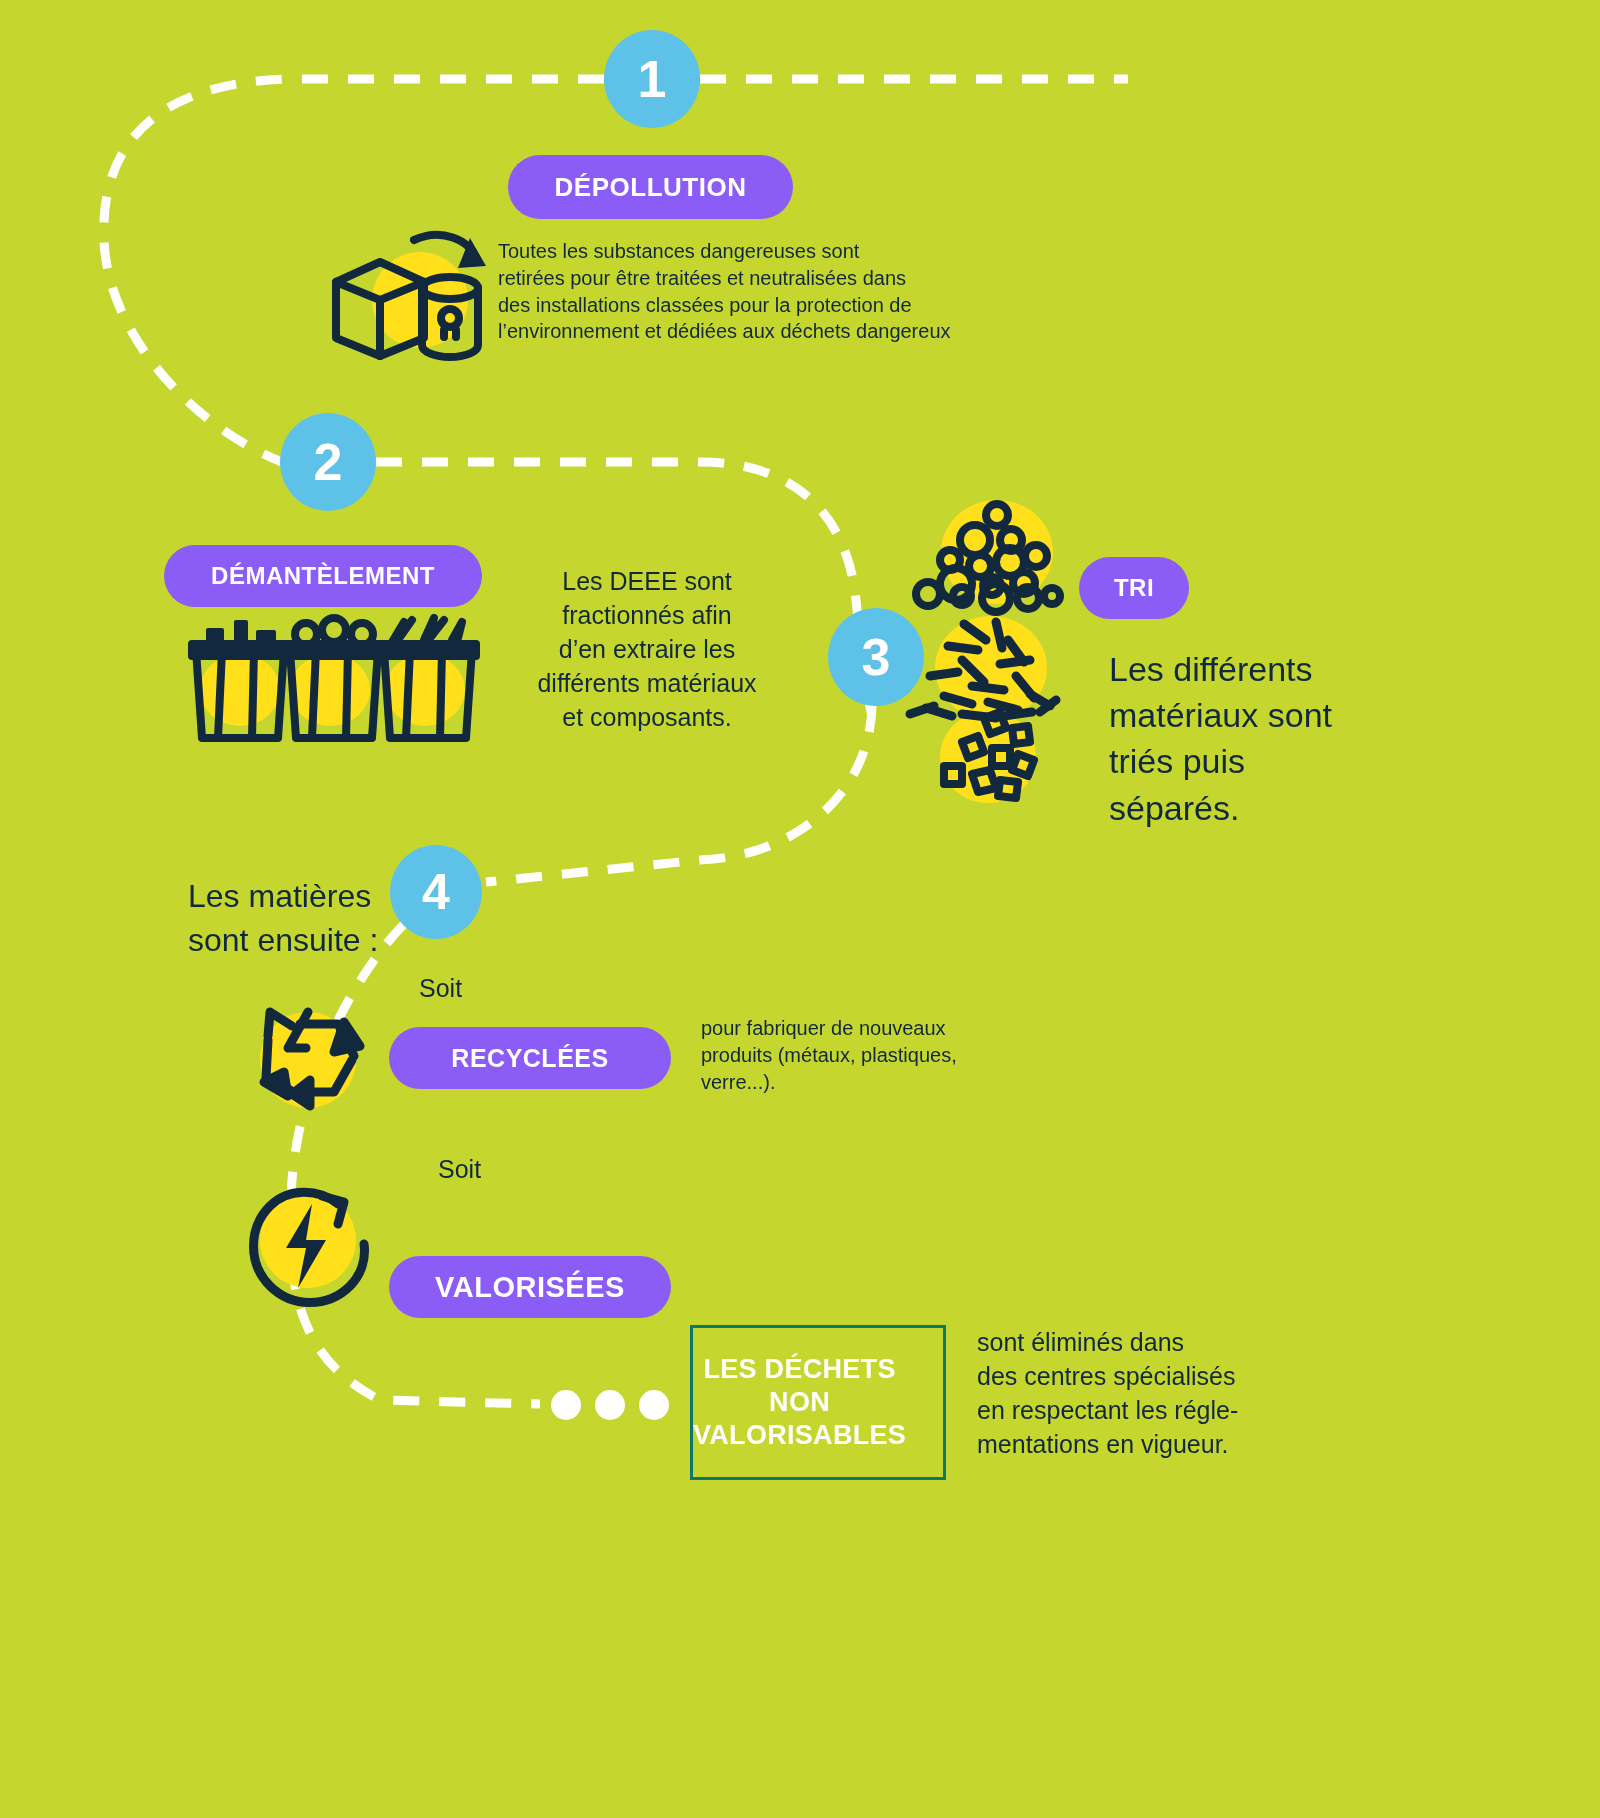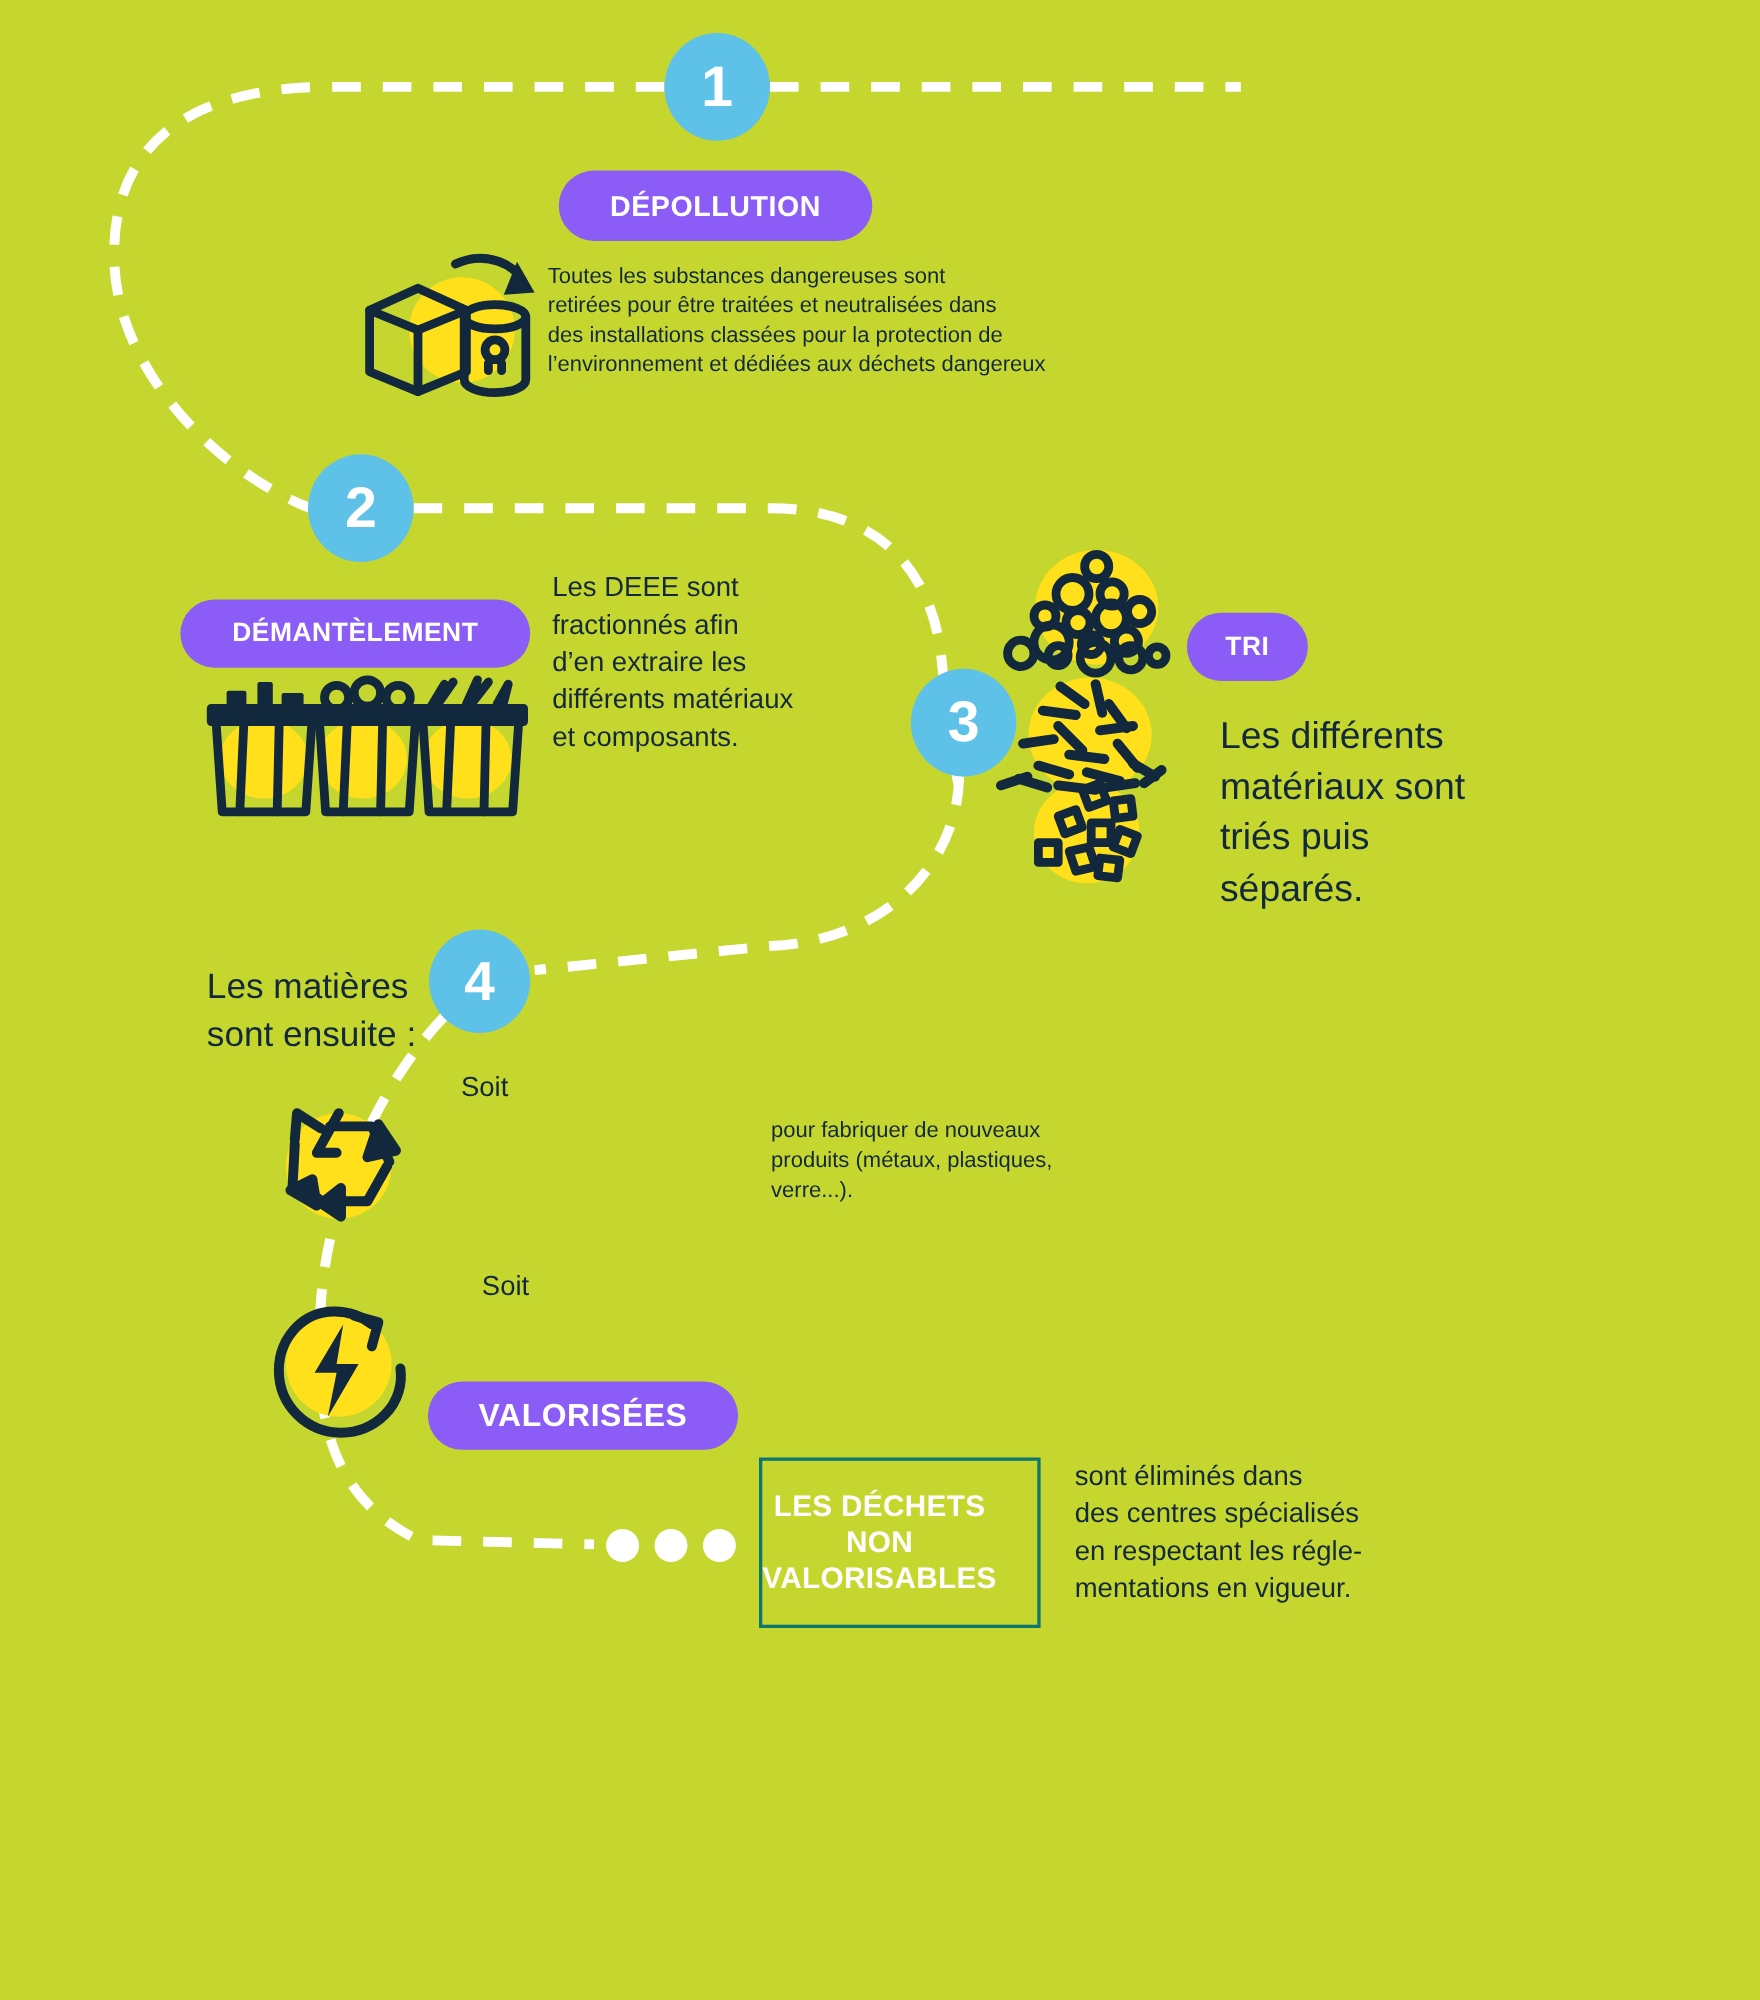--- a/index.html
+++ b/index.html
@@ -54,21 +54,21 @@
   
   .para {
     position: absolute;
     color: #12283c;
     font-size: 20px;
     line-height: 1.34;
     z-index: 5;
     white-space: pre-line;
   }
   .p-depollution { left: 498px; top: 238px; width: 730px; }
-  .p-demantelement { left: 502px; top: 517px; width: 290px; font-size: 25px; line-height: 1.36; }
+  .p-demantelement { left: 502px; top: 564px; width: 290px; font-size: 25px; line-height: 1.36; text-align: center; }
   .p-tri { left: 1109px; top: 646px; width: 260px; font-size: 34px; line-height: 1.36; }
   .p-matieres { left: 188px; top: 875px; width: 230px; font-size: 32px; line-height: 1.36; }
   .p-soit-1 { left: 419px; top: 972px; font-size: 25px; }
   .p-soit-2 { left: 438px; top: 1153px; font-size: 25px; }
   .p-recyclees { left: 701px; top: 1015px; width: 420px; font-size: 20px; line-height: 1.36; }
   .p-valorisees { left: 714px; top: 1205px; width: 330px; font-size: 25px; line-height: 1.36; }
   .p-nonval { left: 977px; top: 1325px; width: 330px; font-size: 25px; line-height: 1.36; }
   
   .outline-box {
     position: absolute;
@@ -258,20 +258,21 @@
 
   <div class="pill pill-tri">TRI</div>
   <div class="para p-tri">Les différents
 matériaux sont
 triés puis séparés.</div>
 
   <div class="para p-matieres">Les matières
 sont ensuite :</div>
 
   <div class="para p-soit-1">Soit</div>
+  <div class="pill pill-recyclees">RECYCLÉES</div>
   <div class="para p-recyclees">pour fabriquer de nouveaux
 produits (métaux, plastiques,
 verre...).</div>
 
   <div class="para p-soit-2">Soit</div>
   <div class="pill pill-valorisees">VALORISÉES</div>
 
   <div class="dots">
     <i></i><i></i><i></i>
   </div>

